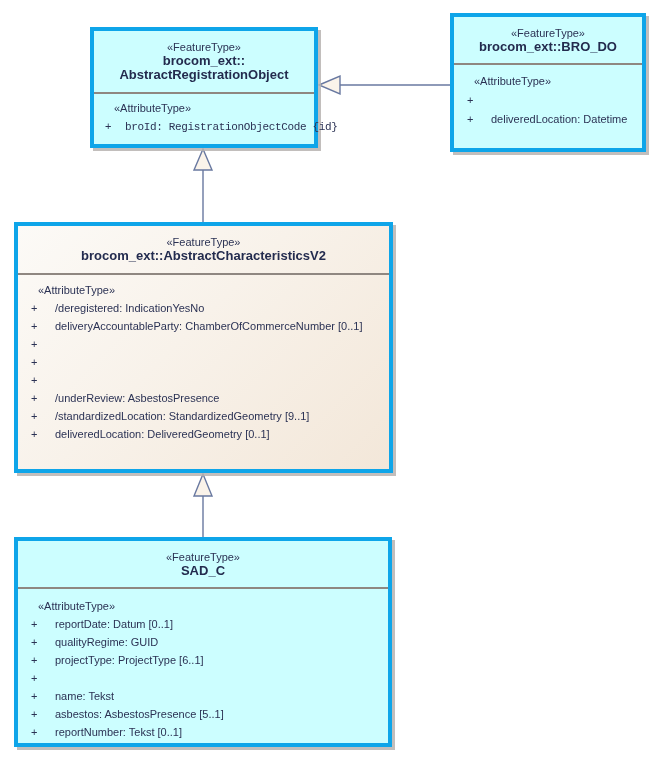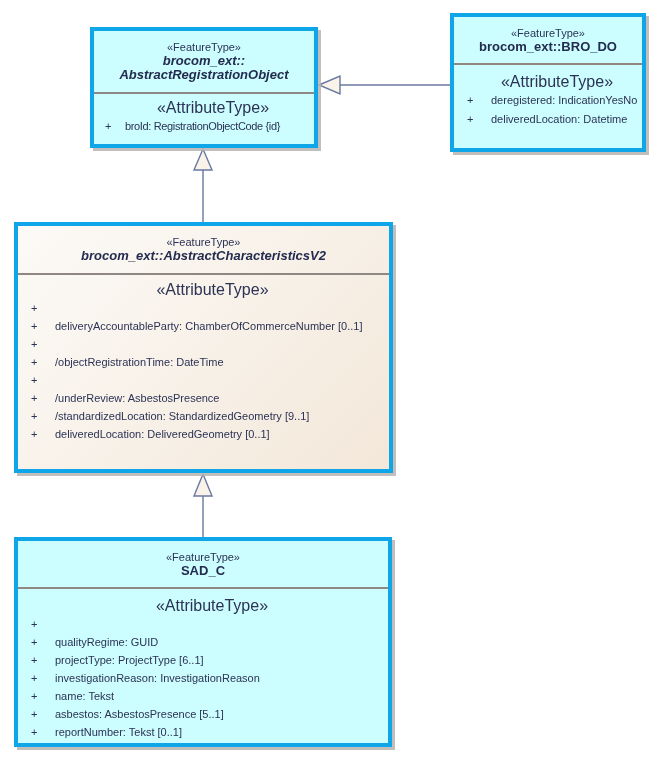--- a/index.html
+++ b/index.html
@@ -30,37 +30,37 @@
     padding:2px 2px 3px 2px;
   }
   .stereotype{
     font-size:11px;line-height:14px;
     color:#2b3254;white-space:nowrap;
   }
   .class-name{
     font-size:13px;line-height:14px;font-weight:bold;
     color:#232b4e;white-space:nowrap;
   }
-  .abstract .class-name{font-style:italic;}
+  .abstract .class-name{}
   .uml-attrs{
     box-sizing:border-box;
     padding:6px 2px 0 6px;
   }
   .attr-stereotype{
-    font-size:16px;line-height:18px;
-    padding-left:14px;white-space:nowrap;text-align:center;
+    font-size:11px;line-height:18px;
+    padding-left:14px;white-space:nowrap;
   }
   .attr-row{
     display:flex;align-items:baseline;
     font-size:11px;line-height:18px;white-space:nowrap;
   }
   .attr-vis{flex:none;width:24px;padding-left:7px;}
   .attr-text{flex:none;}
   .tight .attr-vis{width:20px;padding-left:5px;}
-  .tight .attr-text{letter-spacing:-0.35px;}
+  .tight .attr-text{letter-spacing:-0.35px;font-family:Liberation Mono, monospace;}
   .roomy .attr-row,.roomy .attr-stereotype{line-height:19px;}
   #connector-layer{
     position:absolute;left:0;top:0;width:665px;height:767px;
     pointer-events:none;
   }
   #connector-layer .hit{pointer-events:all;}
 </style>
 </head>
 <body>
 
@@ -101,49 +101,48 @@
 
   <div class="uml-class" style="left:450px;top:13px;width:196px;height:139px;">
     <div class="uml-header" style="height:48px;">
       <div class="stereotype">«FeatureType»</div>
       <div class="class-name">brocom_ext::BRO_DO</div>
     </div>
     <div class="uml-attrs roomy" style="padding-top:7px;">
       <div class="attr-stereotype">«AttributeType»</div>
       <div class="attr-row">
         <span class="attr-vis">+</span>
-        <span class="attr-text">deregistered: IndicationYesNo</span>
       </div>
       <div class="attr-row">
         <span class="attr-vis">+</span>
         <span class="attr-text">deliveredLocation: Datetime</span>
       </div>
     </div>
   </div>
 
   <div class="uml-class abstract abstract-fill" style="left:14px;top:222px;width:379px;height:251px;">
     <div class="uml-header" style="height:49px;">
       <div class="stereotype">«FeatureType»</div>
       <div class="class-name">brocom_ext::AbstractCharacteristicsV2</div>
     </div>
     <div class="uml-attrs">
       <div class="attr-stereotype">«AttributeType»</div>
       <div class="attr-row">
         <span class="attr-vis">+</span>
+        <span class="attr-text">/deregistered: IndicationYesNo</span>
       </div>
       <div class="attr-row">
         <span class="attr-vis">+</span>
         <span class="attr-text">deliveryAccountableParty: ChamberOfCommerceNumber [0..1]</span>
       </div>
       <div class="attr-row">
         <span class="attr-vis">+</span>
       </div>
       <div class="attr-row">
         <span class="attr-vis">+</span>
-        <span class="attr-text">/objectRegistrationTime: DateTime</span>
       </div>
       <div class="attr-row">
         <span class="attr-vis">+</span>
       </div>
       <div class="attr-row">
         <span class="attr-vis">+</span>
         <span class="attr-text">/underReview: AsbestosPresence</span>
       </div>
       <div class="attr-row">
         <span class="attr-vis">+</span>
@@ -158,32 +157,32 @@
 
   <div class="uml-class" style="left:14px;top:537px;width:378px;height:210px;">
     <div class="uml-header" style="height:48px;">
       <div class="stereotype">«FeatureType»</div>
       <div class="class-name">SAD_C</div>
     </div>
     <div class="uml-attrs" style="padding-top:8px;">
       <div class="attr-stereotype">«AttributeType»</div>
       <div class="attr-row">
         <span class="attr-vis">+</span>
+        <span class="attr-text">reportDate: Datum [0..1]</span>
       </div>
       <div class="attr-row">
         <span class="attr-vis">+</span>
         <span class="attr-text">qualityRegime: GUID</span>
       </div>
       <div class="attr-row">
         <span class="attr-vis">+</span>
         <span class="attr-text">projectType: ProjectType [6..1]</span>
       </div>
       <div class="attr-row">
         <span class="attr-vis">+</span>
-        <span class="attr-text">investigationReason: InvestigationReason</span>
       </div>
       <div class="attr-row">
         <span class="attr-vis">+</span>
         <span class="attr-text">name: Tekst</span>
       </div>
       <div class="attr-row">
         <span class="attr-vis">+</span>
         <span class="attr-text">asbestos: AsbestosPresence [5..1]</span>
       </div>
       <div class="attr-row">

